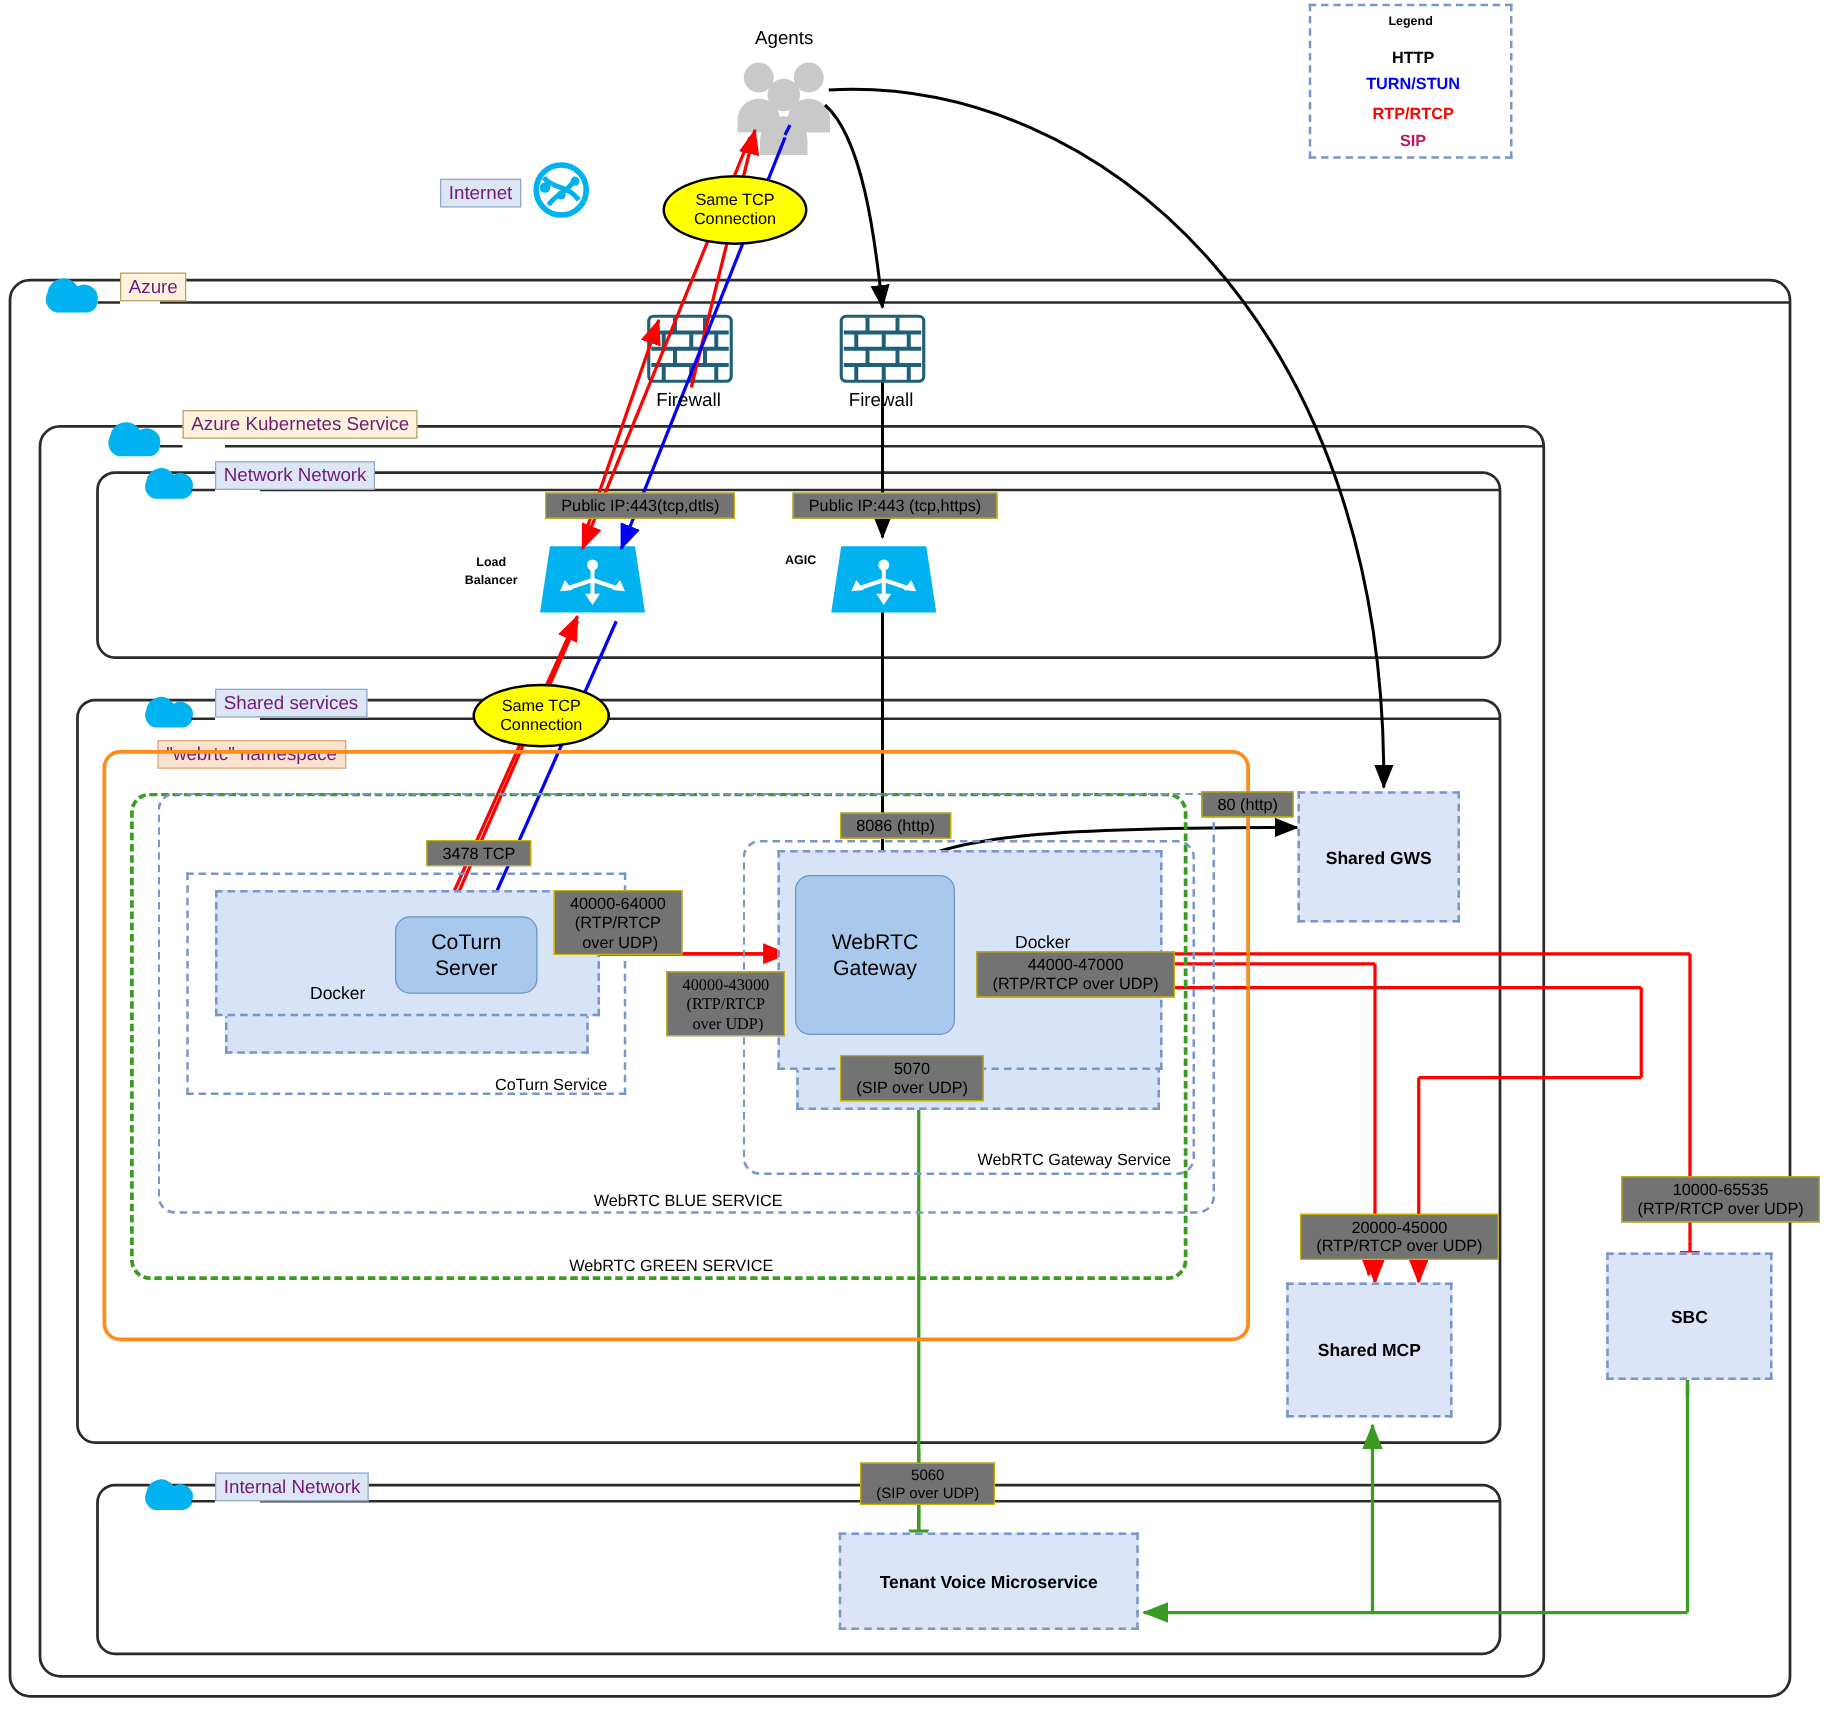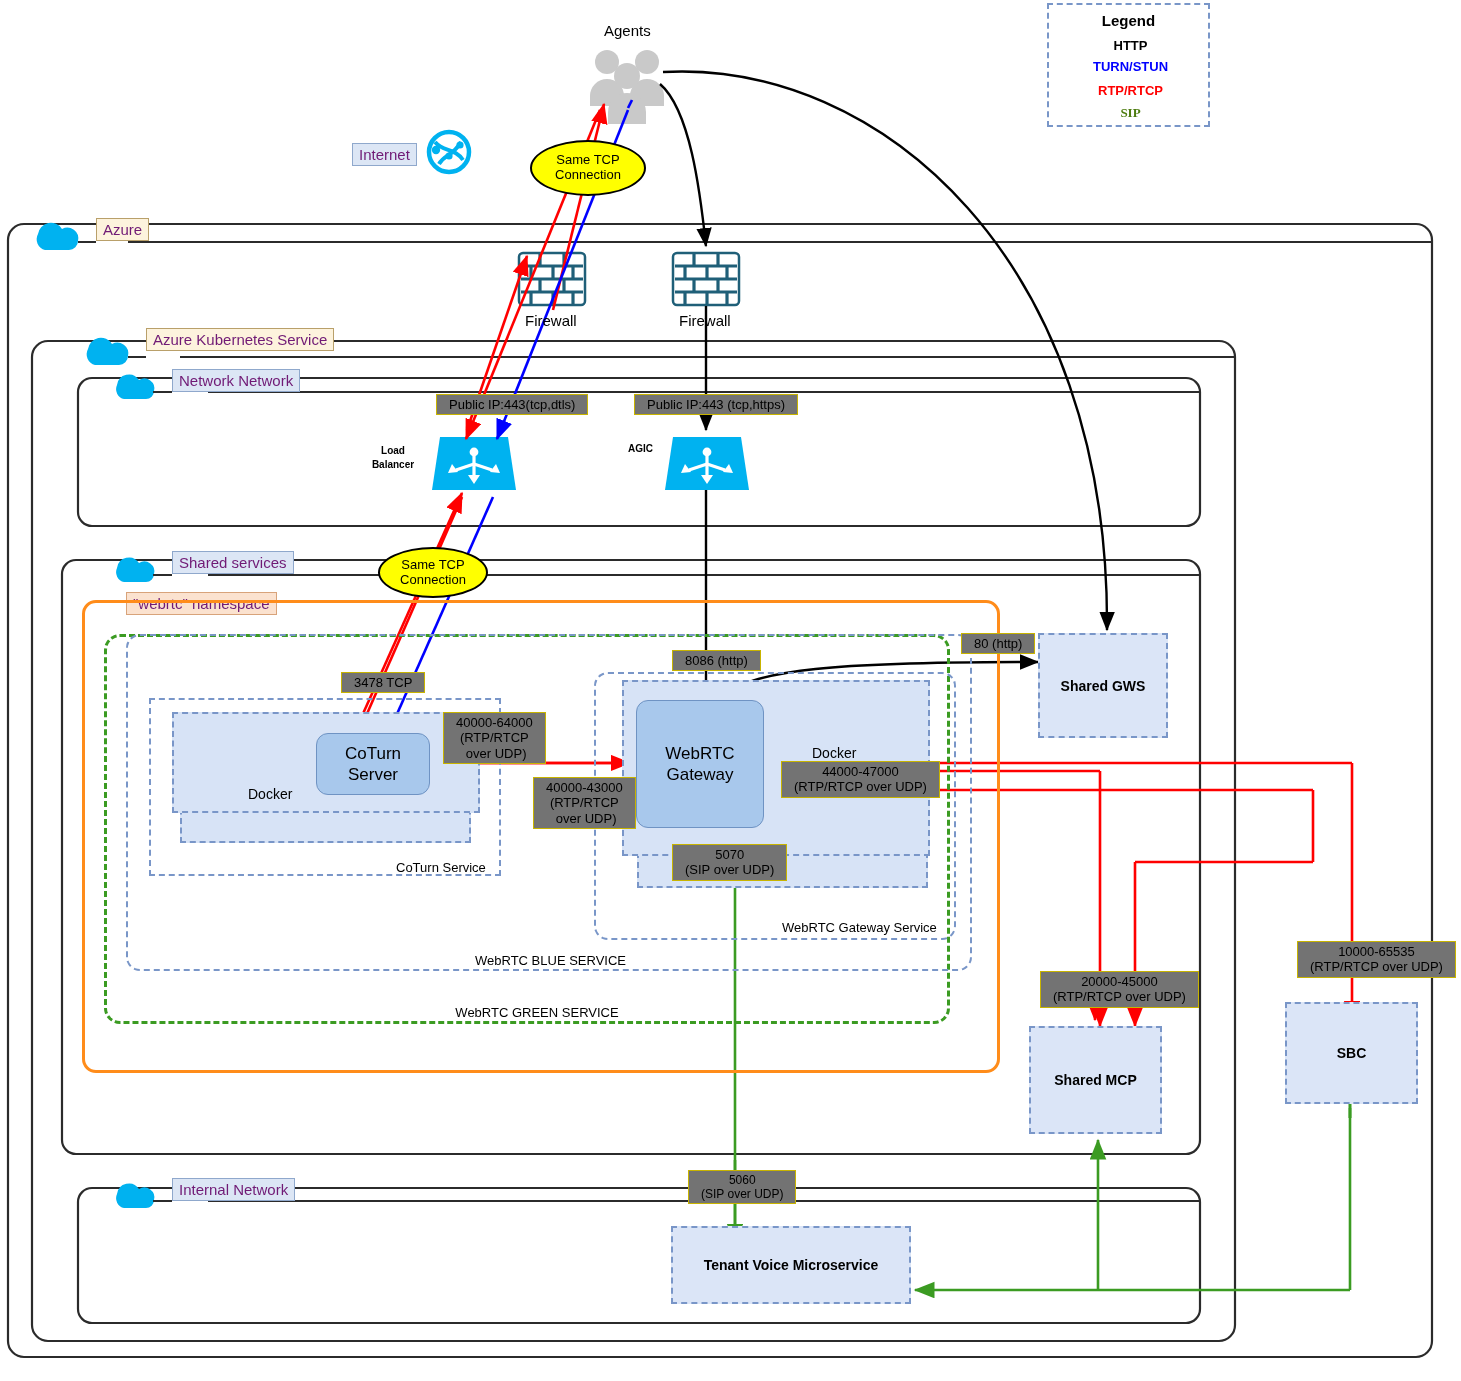--- a/index.html
+++ b/index.html
@@ -31,21 +31,21 @@
   .greengroup{position:absolute;box-sizing:border-box;border:3px dashed #3b9b22;background:transparent;border-radius:16px;}
   .orangegroup{position:absolute;box-sizing:border-box;border:3px solid #ff8c1a;background:transparent;border-radius:14px;}
 
   .plainlabel{position:absolute;font-size:10px;color:#000;white-space:nowrap;}
   .plainlabel.bold{font-weight:bold;}
   .plainlabel.ctr{text-align:center;}
 
   
   #legend{position:absolute;left:1047px;top:3px;width:163px;height:124px;
           border:2px dashed #7996c8;background:#fff;box-sizing:border-box;}
-  #legend .ltitle{position:absolute;left:0;right:0;top:7px;text-align:center;font-size:15px;font-weight:bold;}
+  #legend .ltitle{position:absolute;left:0;right:0;top:7px;text-align:center;font-size:10px;font-weight:bold;}
   .lrow{position:absolute;left:8px;width:147px;height:18px;}
   .lrow .ltxt{position:absolute;left:0;right:0;top:0;text-align:center;font-size:13px;font-weight:bold;}
 
   .ell{position:absolute;background:#ffff00;border:2px solid #000;border-radius:50%;
        display:flex;flex-direction:column;align-items:center;justify-content:center;
        font-size:13px;line-height:1.15;text-align:center;color:#000;}
 </style>
 </head>
 <body>
 
@@ -307,21 +307,21 @@
     <div class="lrow" style="top:33px;">
         <span class="ltxt">HTTP</span>
       </div>
     <div class="lrow" style="top:54px;">
         <span class="ltxt" style="color:#0000ff;">TURN/STUN</span>
       </div>
     <div class="lrow" style="top:78px;">
         <span class="ltxt" style="color:#ff0000;">RTP/RTCP</span>
       </div>
     <div class="lrow" style="top:100px;">
-        <span class="ltxt" style="color:#4d7c0f;font-family:Liberation Serif, serif;">SIP</span>
+        <span class="ltxt" style="color:#be185d;">SIP</span>
       </div>
   </div>
 
   <div class="plainlabel" style="left:604px;top:22px;font-size:15px;">Agents</div>
   <div class="glabel blue" style="left:352px;top:143px;">Internet</div>
   <div class="plainlabel" style="left:525px;top:312px;font-size:15px;">Firewall</div>
   <div class="plainlabel" style="left:679px;top:312px;font-size:15px;">Firewall</div>
 
   <div class="ell" style="left:530px;top:140px;width:112px;height:52px;">
     <span>Same TCP</span>
@@ -384,21 +384,21 @@
     <div>
       <div>WebRTC</div>
       <div>Gateway</div>
     </div>
   </div>
 
   <div class="port" style="left:341px;top:672px;">3478 TCP</div>
   <div class="port" style="left:443px;top:712px;">40000-64000
 (RTP/RTCP
  over UDP)</div>
-  <div class="port" style="left:533px;top:777px;">40000-43000
+  <div class="port" style="left:533px;top:777px;font-family:Liberation Serif, serif;">40000-43000
 (RTP/RTCP
  over UDP)</div>
   <div class="port" style="left:672px;top:650px;">8086 (http)</div>
   <div class="port" style="left:961px;top:633px;">80 (http)</div>
   <div class="port" style="left:781px;top:761px;">44000-47000
 (RTP/RTCP over UDP)</div>
   <div class="port" style="left:672px;top:844px;">5070
 (SIP over UDP)</div>
   <div class="port" style="left:1040px;top:971px;">20000-45000
 (RTP/RTCP over UDP)</div>

